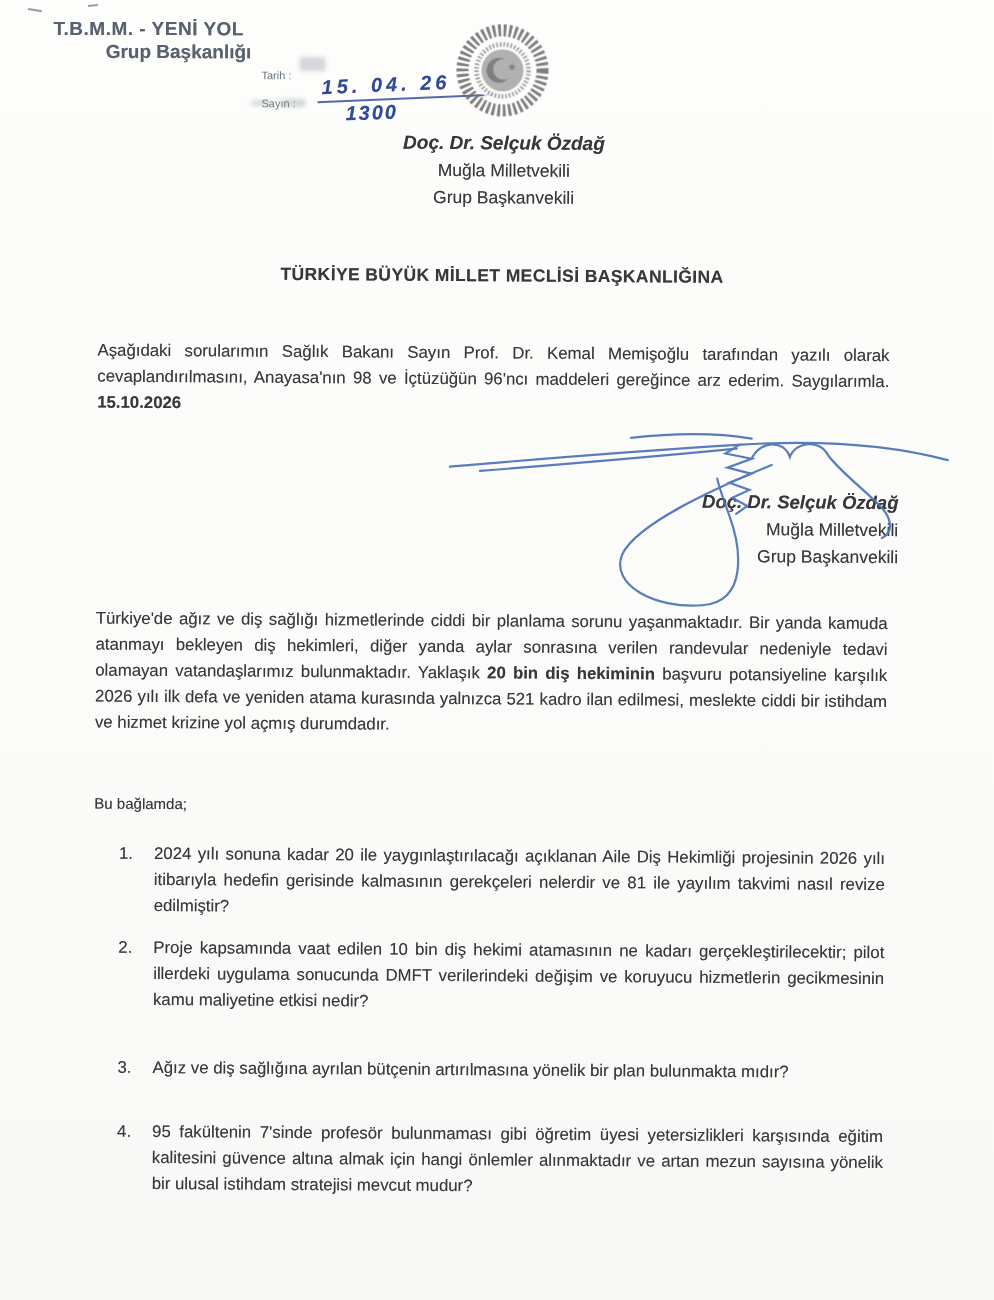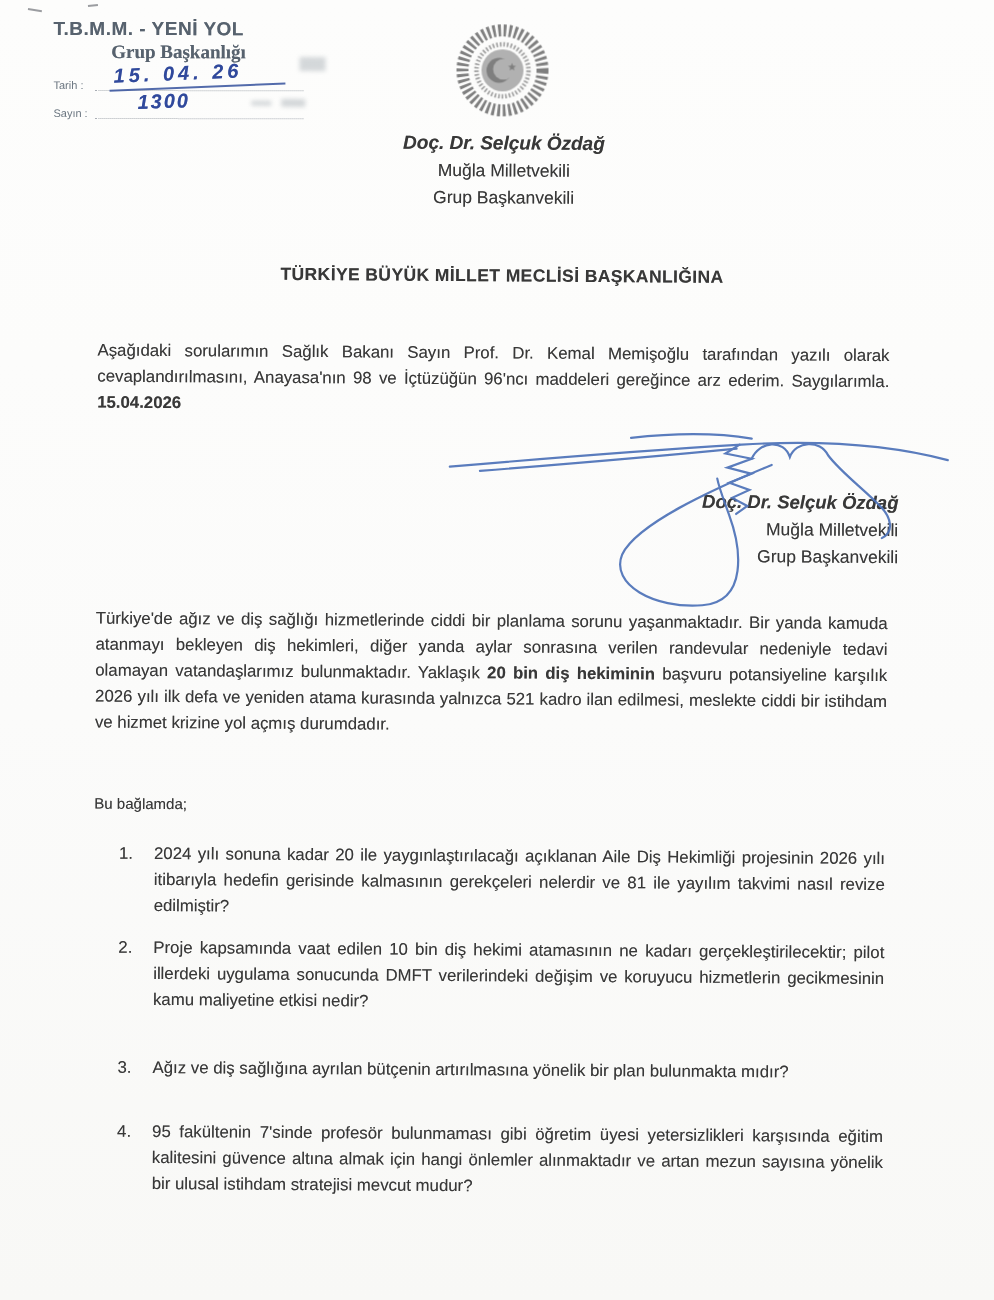--- a/index.html
+++ b/index.html
@@ -9,22 +9,22 @@
   .scan{position:absolute;inset:0;transform:rotate(0.4deg);transform-origin:45% 0;
     color:#383838;}
   .ink{color:#383838;text-shadow:0 0 .5px rgba(40,40,40,.45);}
 
   
   .stamp{position:absolute;left:54px;top:20px;width:250px;color:#57626e;
     transform:rotate(-0.3deg);}
   .stamp-line1{font-size:19px;font-weight:bold;letter-spacing:.5px;white-space:nowrap;
     text-shadow:0 0 .6px rgba(87,98,110,.55);}
   .stamp-line2{font-size:19px;font-weight:bold;text-align:center;margin-top:1px;
-    text-shadow:0 0 .6px rgba(87,98,110,.55);font-family:Liberation Serif, serif;}
-  .stamp-row{display:flex;align-items:flex-end;margin-top:6px;height:22px;position:relative;}
+    text-shadow:0 0 .6px rgba(87,98,110,.55);}
+  .stamp-row{display:flex;align-items:flex-end;margin-top:6px;height:22px;position:relative;flex-direction:column;}
   .stamp-label{font-size:11px;color:#6b7680;width:42px;flex:none;}
   .stamp-fill{position:relative;flex:1;border-bottom:1px dotted #a8adb4;height:20px;}
   .hand{position:absolute;left:18px;top:-8px;font-size:20px;font-style:italic;
     color:#30499c;letter-spacing:4px;white-space:nowrap;transform:rotate(-2.5deg);
     font-weight:bold;text-shadow:0 0 .6px rgba(48,73,156,.5);}
   .hand-sayi{left:42px;letter-spacing:2px;transform:rotate(-2deg);}
   .date-underline{position:absolute;left:14px;top:16px;width:176px;height:0;
     border-top:2px solid #35519c;transform:rotate(-2.5deg);opacity:.85;}
   .smudge{position:absolute;background:#8a949c;filter:blur(2px);opacity:.35;}
   .pen-mark{position:absolute;border-top:2px solid #4a4f55;opacity:.55;}
@@ -112,21 +112,21 @@
 
     <div class="author-block ink">
       <div class="author-name">Doç. Dr. Selçuk Özdağ</div>
       <div class="author-title">Muğla Milletvekili</div>
       <div class="author-title">Grup Başkanvekili</div>
     </div>
 
     <div class="addressee ink">TÜRKİYE BÜYÜK MİLLET MECLİSİ BAŞKANLIĞINA</div>
 
     <div class="petition ink">
-      <span>Aşağıdaki sorularımın Sağlık Bakanı Sayın Prof. Dr. Kemal Memişoğlu tarafından yazılı olarak cevaplandırılmasını, Anayasa'nın 98 ve İçtüzüğün 96'ncı maddeleri gereğince arz ederim. Saygılarımla. </span><b class="inline">15.04.2026</b>
+      <span>Aşağıdaki sorularımın Sağlık Bakanı Sayın Prof. Dr. Kemal Memişoğlu tarafından yazılı olarak cevaplandırılmasını, Anayasa'nın 98 ve İçtüzüğün 96'ncı maddeleri gereğince arz ederim. Saygılarımla. </span><b class="inline">15.10.2026</b>
     </div>
 
     <svg class="sig-svg" viewBox="0 0 515 190" fill="none">
       <g stroke="#4d72b8" stroke-width="2.2" stroke-linecap="round" fill="none">
         <path d="M10 40 Q 180 24 300 16 Q 420 8 505 30"></path>
         <path d="M40 44 Q 200 30 295 20"></path>
         <path d="M190 10 Q 260 2 310 10"></path>
         <path d="M298 16 l -14 9 l 26 5 l -24 9 l 24 6 l -22 9 l 20 7 l -17 8 l 15 8 l -11 8"></path>
         <path d="M310 30 C 318 12, 342 10, 348 28 C 354 12, 378 10, 386 26 C 398 42, 420 58, 438 76 C 450 88, 452 102, 440 108"></path>
         <path d="M330 36 C 268 62, 196 96, 182 126 C 170 156, 214 180, 262 176 C 308 172, 300 118, 288 86 C 283 72, 278 60, 276 50"></path>

